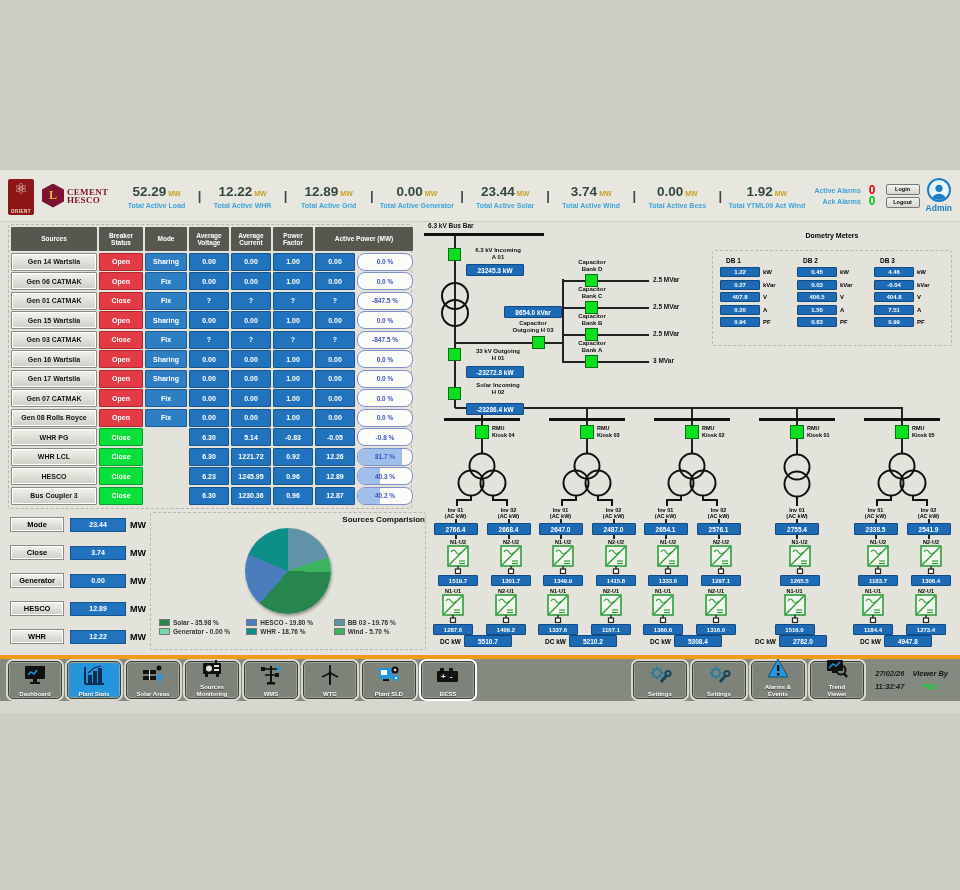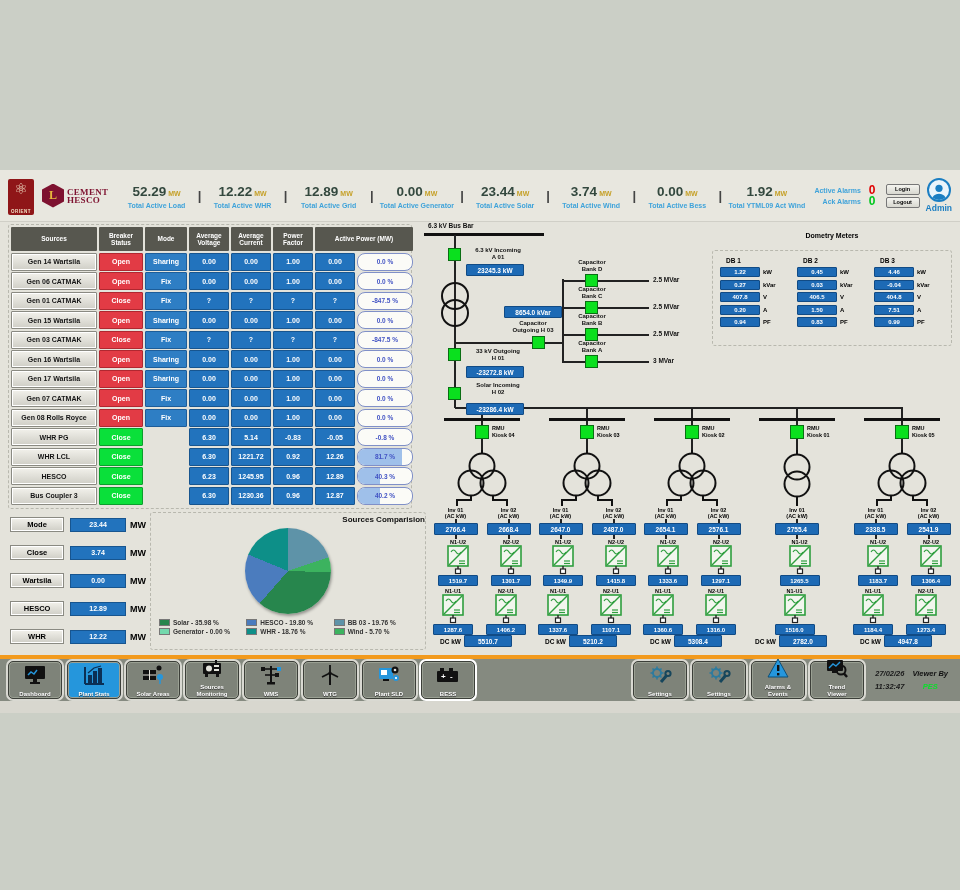--- a/index.html
+++ b/index.html
@@ -372,21 +372,21 @@
         <div class="mlabel">Mode</div>
         <div class="mval">23.44</div>
         <div class="munit">MW</div>
       </div>
       <div class="mrow">
         <div class="mlabel">Close</div>
         <div class="mval">3.74</div>
         <div class="munit">MW</div>
       </div>
       <div class="mrow">
-        <div class="mlabel">Wartsila</div>
+        <div class="mlabel">Generator</div>
         <div class="mval">0.00</div>
         <div class="munit">MW</div>
       </div>
       <div class="mrow">
         <div class="mlabel">HESCO</div>
         <div class="mval">12.89</div>
         <div class="munit">MW</div>
       </div>
       <div class="mrow">
         <div class="mlabel">WHR</div>

